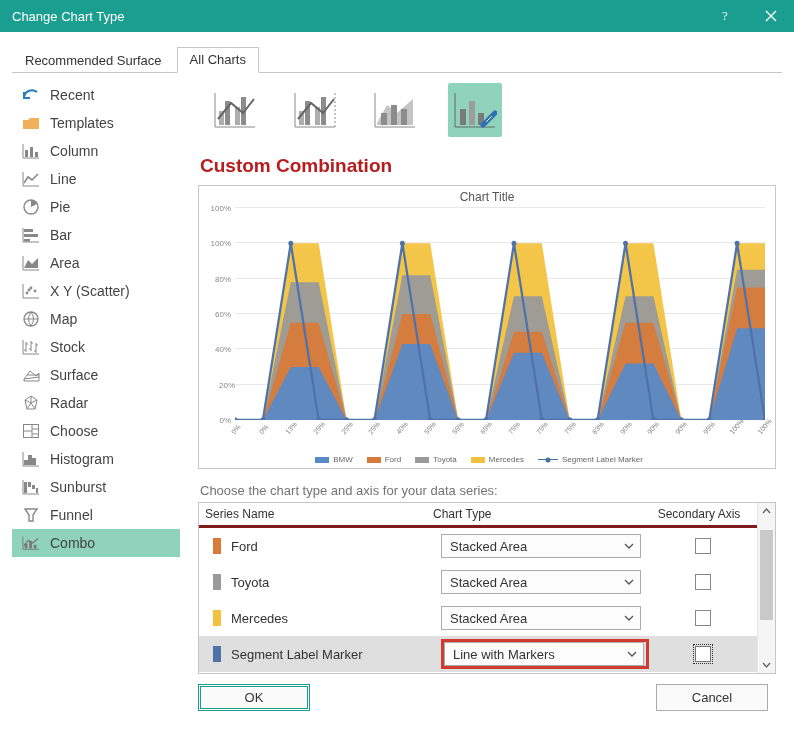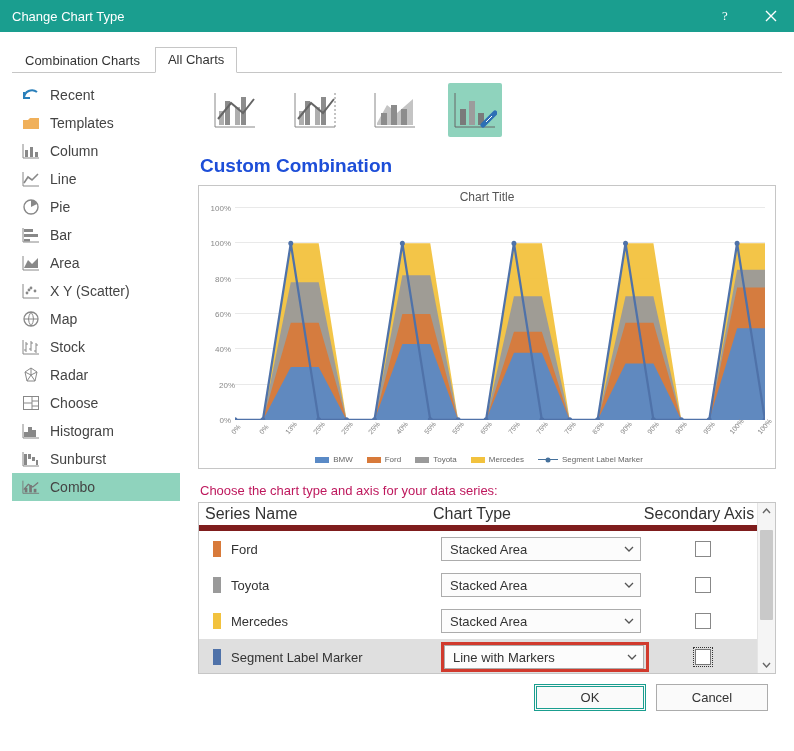--- a/index.html
+++ b/index.html
@@ -33,59 +33,59 @@
   
   .sidebar{width:168px;padding-top:8px;}
   .sb-item{display:flex;align-items:center;gap:10px;height:28px;padding:0 8px 0 10px;font-size:14px;color:#444;cursor:default;}
   .sb-item.selected{background:var(--sel-green);}
   .sb-ico{width:18px;height:18px;flex:0 0 18px;display:flex;align-items:center;justify-content:center;}
   
   .main{flex:1;padding:10px 6px 0 18px;display:flex;flex-direction:column;min-width:0;}
   .combo-icons{display:flex;gap:26px;margin-bottom:18px;padding-left:10px;}
   .combo-ico{width:54px;height:54px;display:flex;align-items:center;justify-content:center;border-radius:2px;}
   .combo-ico.selected{background:var(--sel-green);}
-  .section-title{font-size:19px;color:#1d4ed8;margin:0 0 8px 2px;}
+  .section-title{font-size:19px;color:#b91c1c;margin:0 0 8px 2px;}
   
   .chartbox{border:1px solid var(--border);height:282px;position:relative;background:#fff;margin-bottom:12px;}
   .chart-title{text-align:center;font-size:12px;color:#555;padding:4px 0 2px 0;}
   .plotwrap{position:absolute;left:36px;right:10px;top:22px;bottom:48px;}
   .ylab{position:absolute;left:4px;width:28px;text-align:right;font-size:8px;color:#888;transform:translateY(-50%);}
   .grid{position:absolute;left:0;right:0;border-top:1px solid #e9e9e9;}
   .xlab{position:absolute;bottom:-18px;font-size:7px;color:#888;transform:translateX(-50%) rotate(-50deg);transform-origin:top left;white-space:nowrap;}
   .legend{position:absolute;left:0;right:16px;bottom:4px;display:flex;justify-content:center;gap:14px;font-size:8px;color:#666;}
   .legend .lg{display:flex;align-items:center;gap:4px;}
   .legend .sw{width:14px;height:6px;}
   .legend .swline{width:20px;height:1px;background:#46719c;position:relative;}
   .legend .swline::before{content:"";position:absolute;left:50%;top:50%;width:5px;height:5px;border-radius:50%;background:#46719c;transform:translate(-50%,-50%);}
   
-  .table-label{font-size:13px;color:#be185d;margin:2px 0 4px 2px;}
+  .table-label{font-size:13px;color:#737373;margin:2px 0 4px 2px;}
   .series-table{border:1px solid var(--border);position:relative;height:170px;display:flex;}
   .tcontent{flex:1;overflow:hidden;}
-  .thead{display:flex;align-items:center;height:22px;border-bottom:6px solid #7f1d1d;font-size:16px;padding:0;}
+  .thead{display:flex;align-items:center;height:22px;border-bottom:3px solid #7f1d1d;font-size:12px;padding:0;}
   .th-name{flex:0 0 228px;padding-left:6px;}
   .th-chart{flex:0 0 208px;}
   .th-sec{flex:1;text-align:center;padding-right:0;}
   .trow{display:flex;align-items:center;height:36px;padding:0;}
   .trow.sel{background:#dfdfdf;}
   .cell-name{flex:0 0 228px;display:flex;align-items:center;gap:10px;padding-left:14px;font-size:13px;}
   .swatch{width:8px;height:16px;}
   .cell-chart{flex:0 0 208px;}
   .combo-select{display:flex;align-items:center;justify-content:space-between;width:200px;height:24px;border:1px solid var(--btn-border);background:#fcfcfc;padding:0 6px 0 8px;font-size:13px;box-sizing:border-box;}
   .combo-select .chev{color:#666;}
   .cell-sec{flex:1;display:flex;justify-content:center;}
   .chk{width:14px;height:14px;border:1px solid #888;background:#fff;}
   .chk.focus{outline:1px dotted #333;outline-offset:1px;border:1px solid #777;}
   .redbox{border:3px solid var(--highlight-red);padding:0;}
   
   .scroll{width:17px;background:#f5f5f5;border-left:1px solid #e5e5e5;display:flex;flex-direction:column;align-items:center;}
   .scroll .arrow{height:17px;display:flex;align-items:center;justify-content:center;color:#666;width:100%;}
   .scroll .track{flex:1;width:100%;position:relative;}
   .scroll .thumb{position:absolute;left:2px;right:2px;top:10px;height:90px;background:var(--scroll-thumb);border-radius:1px;}
   
-  .footer{display:flex;justify-content:flex-end;gap:10px;padding:10px 8px 0 0;}
+  .footer{display:flex;justify-content:space-between;gap:10px;padding:10px 8px 0 0;}
   .btn{min-width:86px;height:25px;border:1px solid var(--btn-border);background:#fafafa;font-size:13px;display:flex;align-items:center;justify-content:center;padding:0 12px;}
   .btn.primary{border:1px solid var(--teal);outline:1px solid var(--teal);outline-offset:-3px;}
 </style>
 </head>
 <body>
 
 <div class="window">
 
   <div class="titlebar">
     <span>Change Chart Type</span>
@@ -98,21 +98,21 @@
     <div class="winbtn">
       <svg width="12" height="12" viewBox="0 0 12 12">
           <path d="M1 1 L11 11 M11 1 L1 11" stroke="#fff" stroke-width="1.4"></path>
         </svg>
     </div>
   </div>
 
   <div class="dlgbody">
 
     <div class="tabstrip">
-      <div class="tab">Combination Charts</div>
+      <div class="tab">Recommended Surface</div>
       <div class="tab active">All Charts</div>
     </div>
 
     <div class="content">
 
       <div class="sidebar">
         <div class="sb-item">
             <span class="sb-ico">
               <svg width="18" height="14" viewBox="0 0 18 14">
                 <path d="M2 10 A8 8 0 0 1 15 4" stroke="#2a7fba" stroke-width="2" fill="none"></path>
@@ -203,20 +203,29 @@
             <span class="sb-ico">
               <svg width="18" height="16" viewBox="0 0 18 16">
                 <path d="M1 1 L1 15 L17 15" stroke="#888" fill="none"></path>
                 <path d="M4 3 L4 13 M4 5 L6 5 M2 11 L4 11 M9 2 L9 12 M9 4 L11 4 M7 10 L9 10 M14 4 L14 14 M14 6 L16 6 M12 12 L14 12" stroke="#888"></path>
               </svg>
             </span>
             <span>Stock</span>
           </div>
         <div class="sb-item">
             <span class="sb-ico">
+              <svg width="18" height="16" viewBox="0 0 18 16">
+                <path d="M2 12 L8 4 L14 9 L17 6 L17 14 L2 14 Z" fill="none" stroke="#888"></path>
+                <path d="M2 12 L17 10 M5 8 L17 8" stroke="#888"></path>
+              </svg>
+            </span>
+            <span>Surface</span>
+          </div>
+        <div class="sb-item">
+            <span class="sb-ico">
               <svg width="16" height="16" viewBox="0 0 16 16">
                 <path d="M8 1 L14 5 L12 14 L4 14 L2 5 Z" fill="none" stroke="#888"></path>
                 <path d="M8 1 L8 8 M14 5 L8 8 M12 14 L8 8 M4 14 L8 8 M2 5 L8 8" stroke="#888"></path>
               </svg>
             </span>
             <span>Radar</span>
           </div>
         <div class="sb-item">
             <span class="sb-ico">
               <svg width="16" height="14" viewBox="0 0 16 14">
@@ -241,20 +250,28 @@
             <span class="sb-ico">
               <svg width="18" height="16" viewBox="0 0 18 16">
                 <path d="M1 1 L1 15 L17 15" stroke="#888" fill="none"></path>
                 <rect x="2" y="3" width="3" height="11" fill="#888"></rect>
                 <rect x="6" y="3" width="3" height="5" fill="#888"></rect>
                 <rect x="10" y="6" width="3" height="4" fill="#888"></rect>
                 <rect x="14" y="9" width="2" height="5" fill="#888"></rect>
               </svg>
             </span>
             <span>Sunburst</span>
+          </div>
+        <div class="sb-item">
+            <span class="sb-ico">
+              <svg width="16" height="16" viewBox="0 0 16 16">
+                <path d="M2 2 L14 2 L10 8 L10 14 L6 14 L6 8 Z" fill="none" stroke="#888" stroke-width="1.4"></path>
+              </svg>
+            </span>
+            <span>Funnel</span>
           </div>
         <div class="sb-item selected">
             <span class="sb-ico">
               <svg width="20" height="16" viewBox="0 0 20 16">
                 <path d="M1 1 L1 15 L19 15" stroke="#777" fill="none"></path>
                 <rect x="3" y="9" width="3" height="5" fill="#777"></rect>
                 <rect x="8" y="6" width="3" height="8" fill="#777"></rect>
                 <rect x="13" y="10" width="3" height="4" fill="#777"></rect>
                 <path d="M2 11 L7 5 L12 8 L18 3" stroke="#777" fill="none" stroke-width="1.4"></path>
               </svg>

